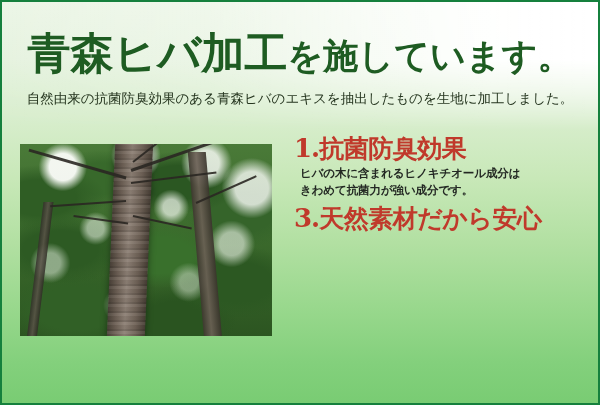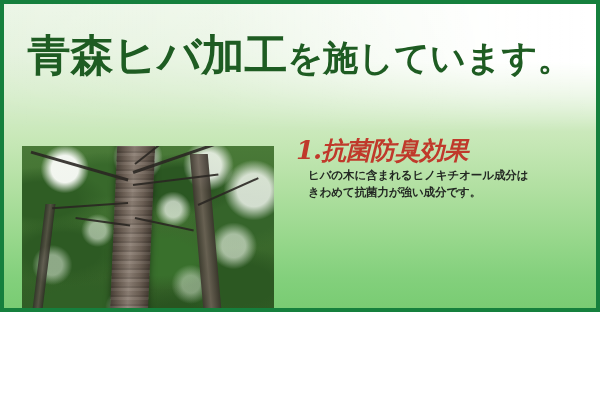--- a/index.html
+++ b/index.html
@@ -5,25 +5,25 @@
 <style>
   html, body {
     margin: 0;
     padding: 0;
     background: #ffffff;
   }
 
   .banner {
     position: relative;
     width: 600px;
-    height: 312px;
+    height: 405px;
     box-sizing: border-box;
     overflow: hidden;
     font-family: "DejaVu Sans", "Liberation Sans", sans-serif;
-    border: 4px solid #15803d;
+    border: 2px solid #15803d;
     background-color: #f0abfc;
   }
 
   
   .bg-vertical {
     position: absolute;
     inset: 0;
     background: linear-gradient(
       to bottom,
       #eaf5e4 0%,
@@ -210,33 +210,32 @@
   }
   .point {
     margin-bottom: 6px;
   }
   .point-heading {
     font-family: "DejaVu Sans", "Liberation Sans", sans-serif;
     font-weight: bold;
     color: #c0392b;
     line-height: 1.05;
     white-space: nowrap;
-    font-style: italic;
   }
   .point-heading .num {
     font-family: "DejaVu Serif", "Liberation Serif", serif;
     font-size: 26px;
     letter-spacing: -1px;
   }
   .point-heading .label {
     font-size: 25px;
     letter-spacing: -0.5px;
   }
   .point-body {
-    margin: 3px 0 0 12px;
+    margin: 3px 0 0 6px;
     font-size: 11.5px;
     font-weight: bold;
     line-height: 1.45;
     color: #232823;
     white-space: pre-line;
     letter-spacing: -0.1px;
   }
   .point:nth-child(3) .point-body {
     color: #1d231d;
   }
@@ -247,20 +246,21 @@
 <div class="banner">
   <div class="bg-vertical"></div>
   <div class="bg-horizontal"></div>
 
   <div class="content">
 
     <div class="headline">
       <span class="strong">青森ヒバ加工</span><span class="tail">を施しています。</span>
     </div>
 
+    <div class="subhead">自然由来の抗菌防臭効果のある青森ヒバのエキスを抽出したものを生地に加工しました。</div>
 
     <div class="photo-frame">
       <div class="photo">
         <div class="trunk-main"></div>
         <div class="trunk-second"></div>
         <div class="trunk-third"></div>
         <div class="branch b1"></div>
         <div class="branch b2"></div>
         <div class="branch b3"></div>
         <div class="branch b4"></div>
@@ -278,17 +278,20 @@
           <span class="num">1.</span><span class="label">抗菌防臭効果</span>
         </div>
         <div class="point-body">ヒバの木に含まれるヒノキチオール成分は
 きわめて抗菌力が強い成分です。</div>
       </div>
 
       <div class="point">
       </div>
 
       <div class="point">
+        <div class="point-heading">
+          <span class="num">3.</span><span class="label">天然素材だから安心</span>
+        </div>
       </div>
 
     </div>
   </div>
 </div>
 
 </body></html>

